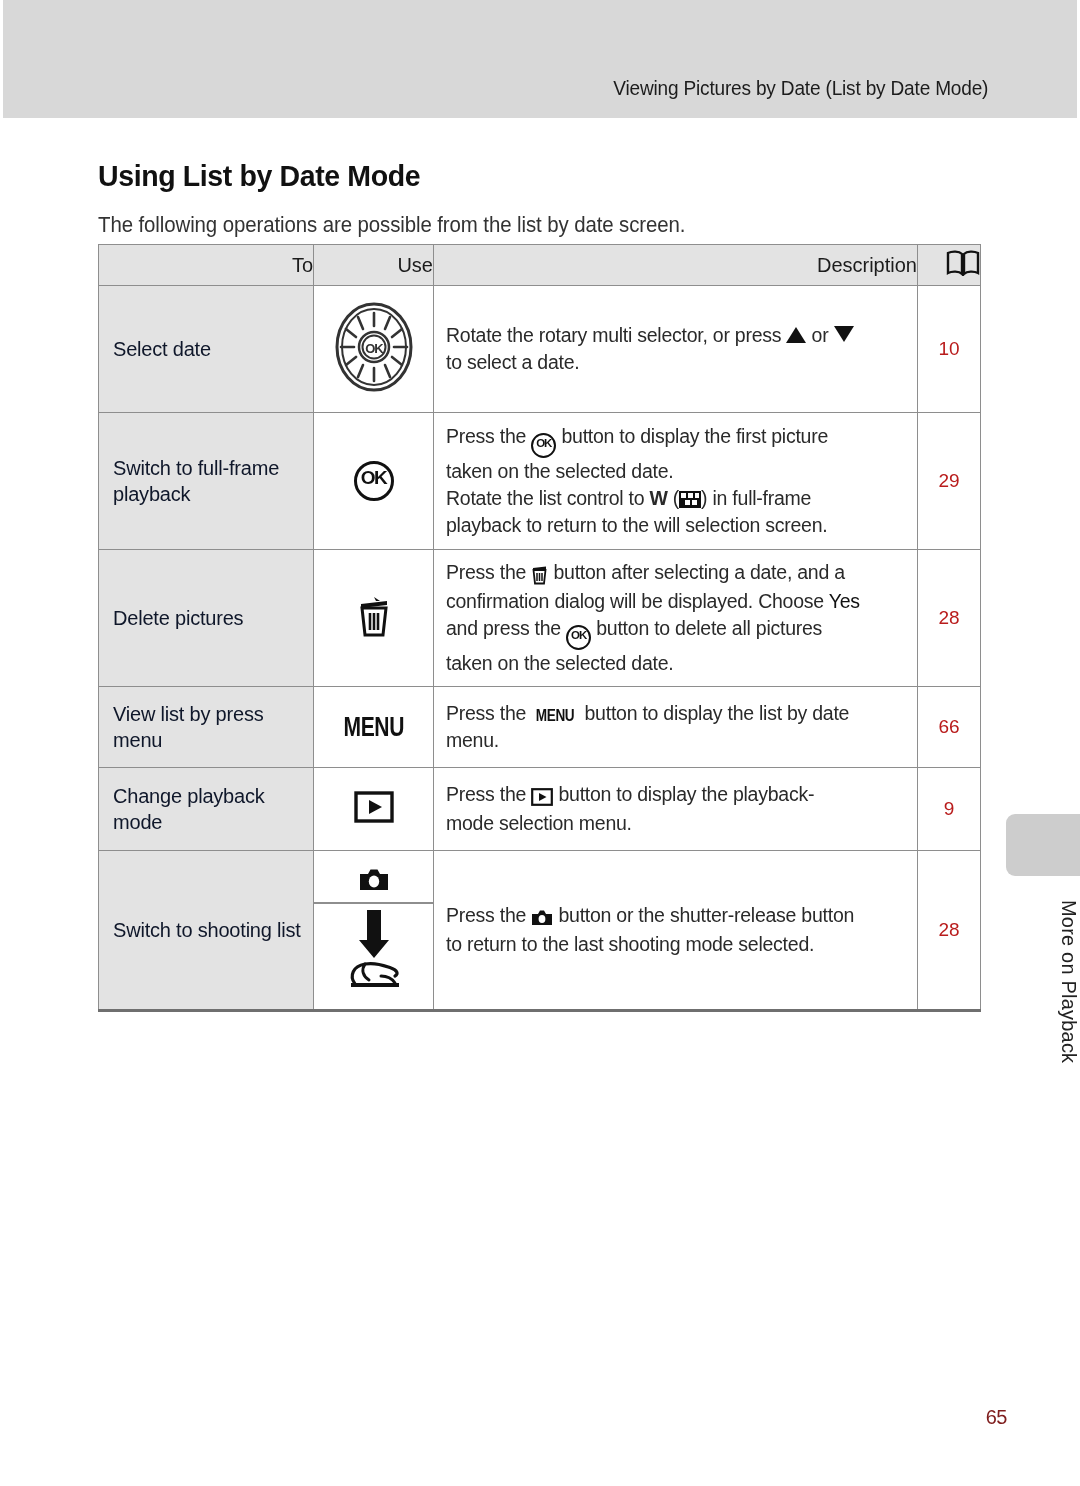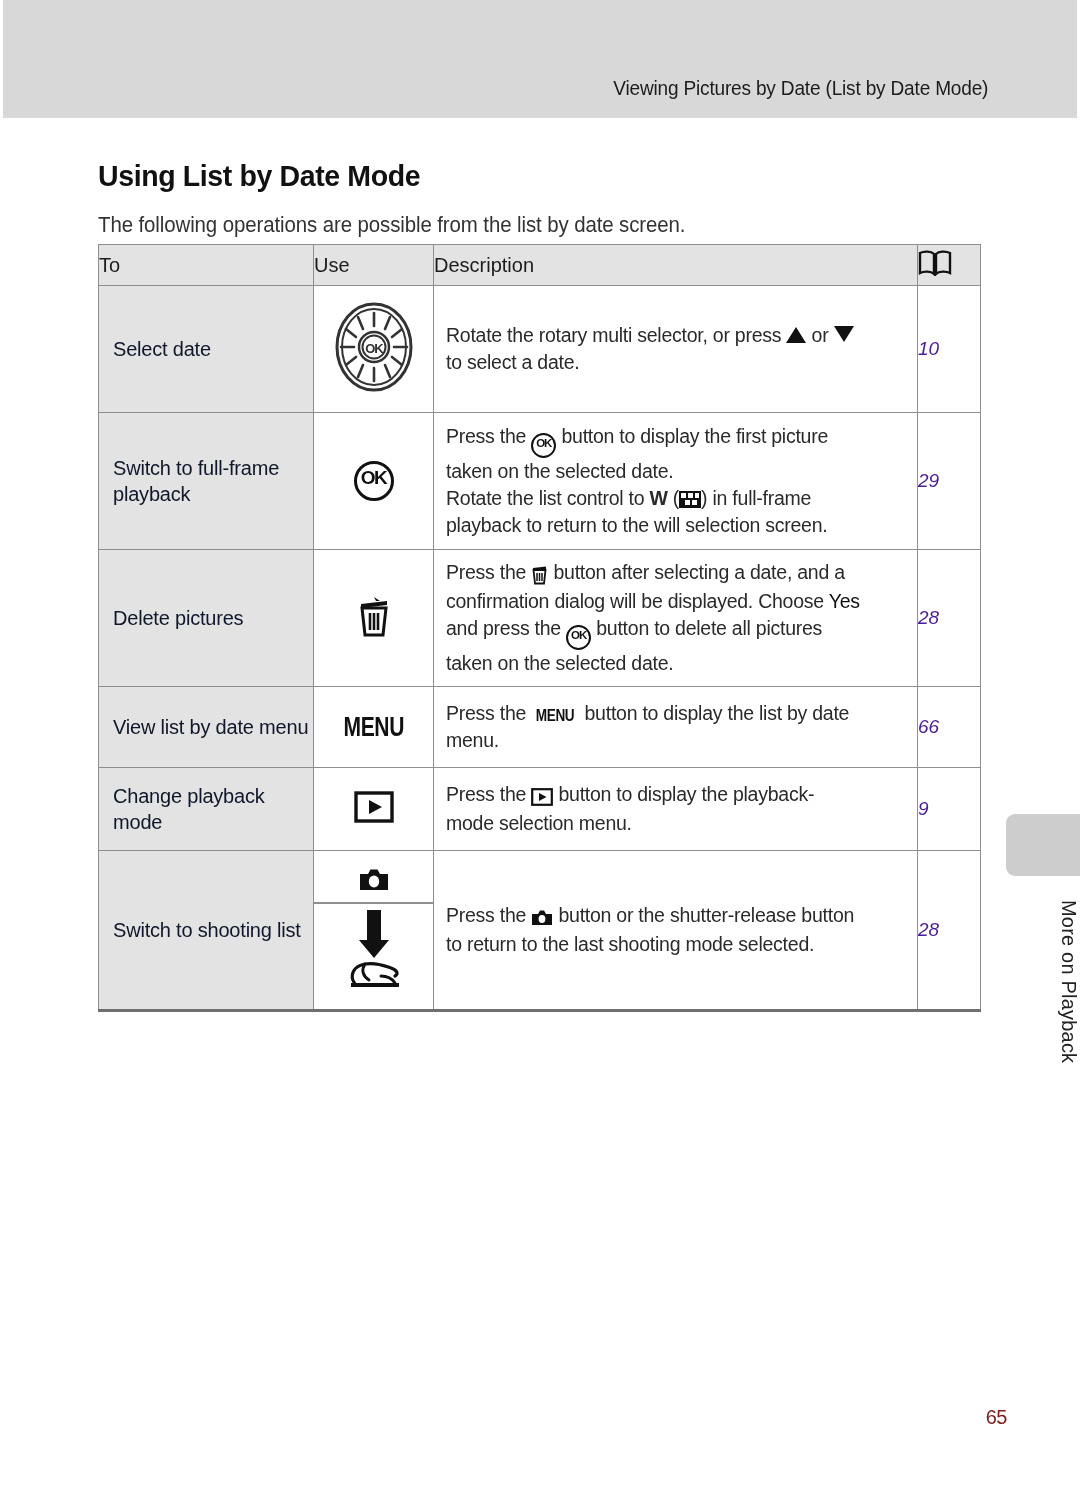--- a/index.html
+++ b/index.html
@@ -85,21 +85,21 @@
     font-weight: normal;
   }
   .op-table .col-to    { width: 215px; }
   .op-table .col-use   { width: 120px; }
   .op-table .col-desc  { width: 484px; }
   .op-table .col-ref   { width: 63px; }
 
   thead td {
     background: #e3e3e3;
     height: 40px;
-    text-align: left;
+    text-align: right;
     font-size: 20px;
     color: #1c1c1c;
     border-top: 3px solid #6f6f6f;
     border-bottom: 3px solid #6f6f6f;
   }
   tbody tr td { border-bottom: 2px solid #8e8e8e; }
   tbody tr:last-child td { border-bottom: 3px solid #6f6f6f; }
 
   td.cell-to {
     background: #e3e3e3;
@@ -117,24 +117,23 @@
   td.cell-desc {
     background: #ffffff;
     padding: 9px 12px 9px 12px;
     font-size: 19.5px;
     line-height: 1.38;
     color: #2a2a2a;
     letter-spacing: -0.25px;
   }
   td.cell-ref {
     background: #ffffff;
-    text-align: left;
+    text-align: center;
     font-size: 19px;
-    color: #4c1d95;
-    font-style: italic;
+    color: #b91c1c;
   }
   .desc-line { display: block; white-space: nowrap; }
   .bold-word { font-weight: normal; color: #111; }
 
   
   .ic {
     display: inline-block;
     vertical-align: -2px;
     position: relative;
   }
@@ -361,21 +360,21 @@
                   <path d="M2 4 L15 2.5 L15 5 L2 6.5 Z" fill="#111"></path>
                 </svg></span><span> button after selecting a date, and a</span></span>
           <span class="desc-line"><span>confirmation dialog will be displayed. Choose </span><span class="bold-word">Yes</span></span>
           <span class="desc-line"><span>and press the </span><span class="ic ic-ok-sm">OK</span><span> button to delete all pictures</span></span>
           <span class="desc-line">taken on the selected date.</span>
         </td>
         <td class="cell-ref">28</td>
       </tr>
 
       <tr>
-        <td class="cell-to" style="height:60px">View list by date menu</td>
+        <td class="cell-to" style="height:60px">View list by press menu</td>
         <td class="cell-use">
           <span class="use-menu">MENU</span>
         </td>
         <td class="cell-desc">
           <span class="desc-line"><span>Press the </span><span class="ic-menu-sm">MENU</span><span> button to display the list by date</span></span>
           <span class="desc-line">menu.</span>
         </td>
         <td class="cell-ref">66</td>
       </tr>
 

